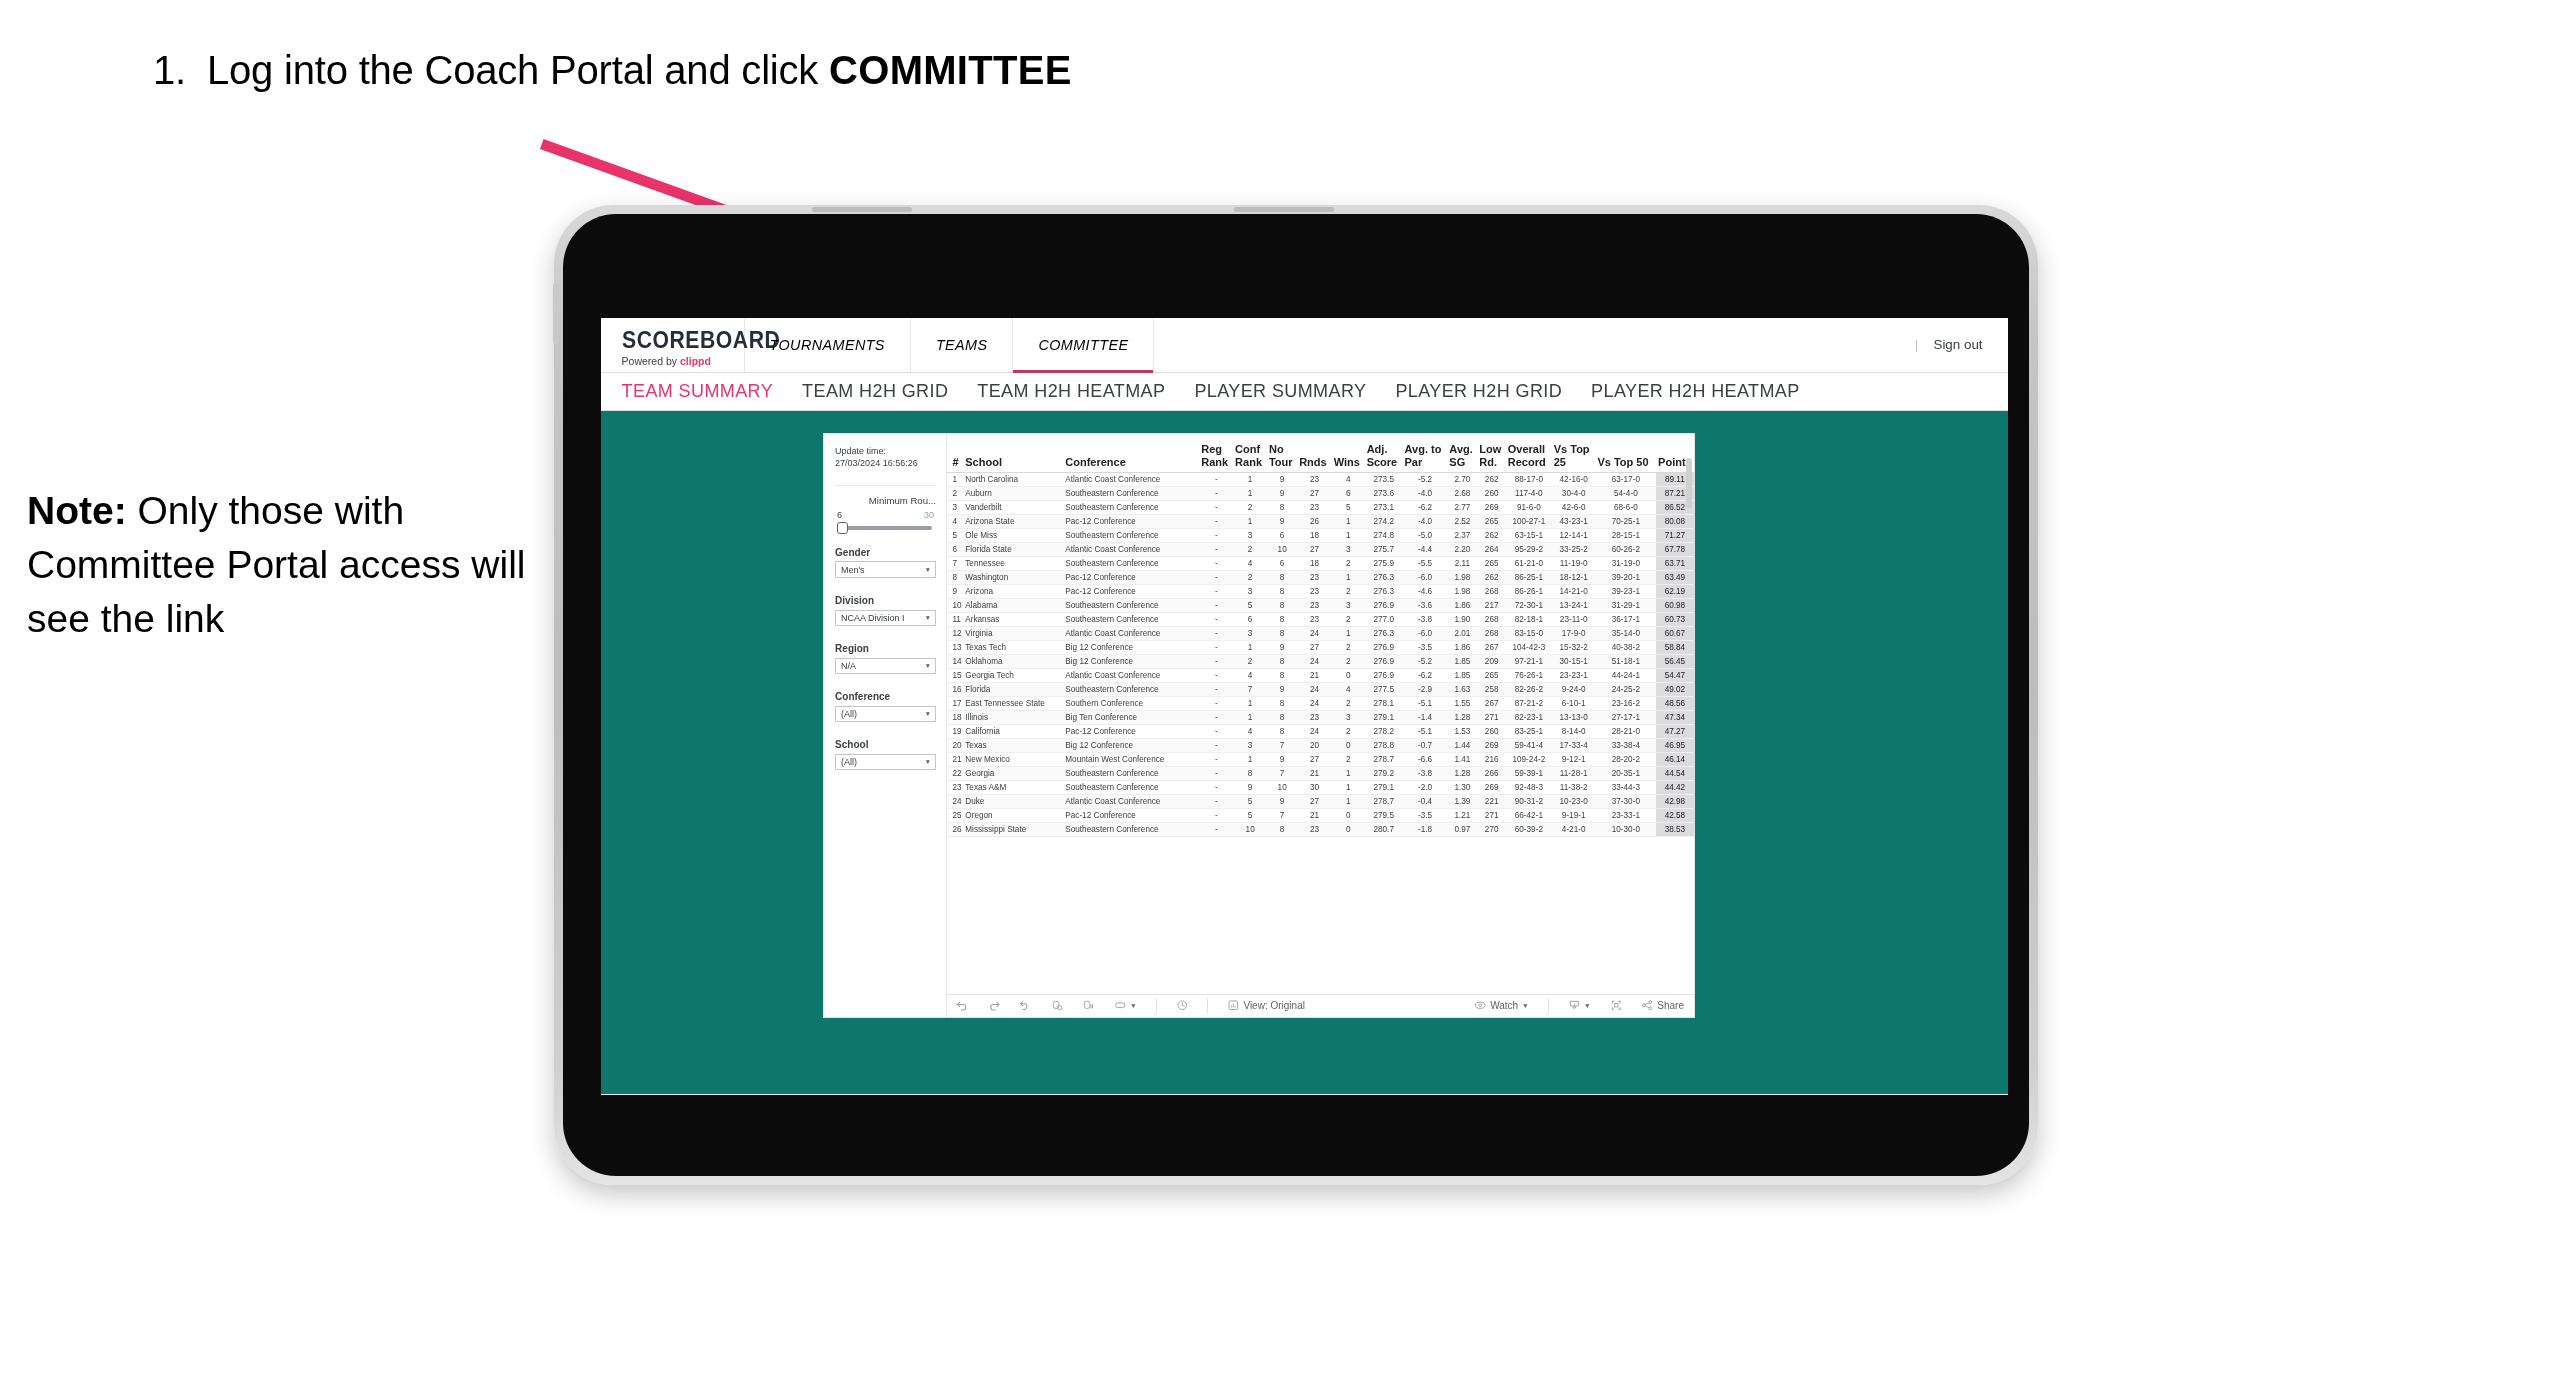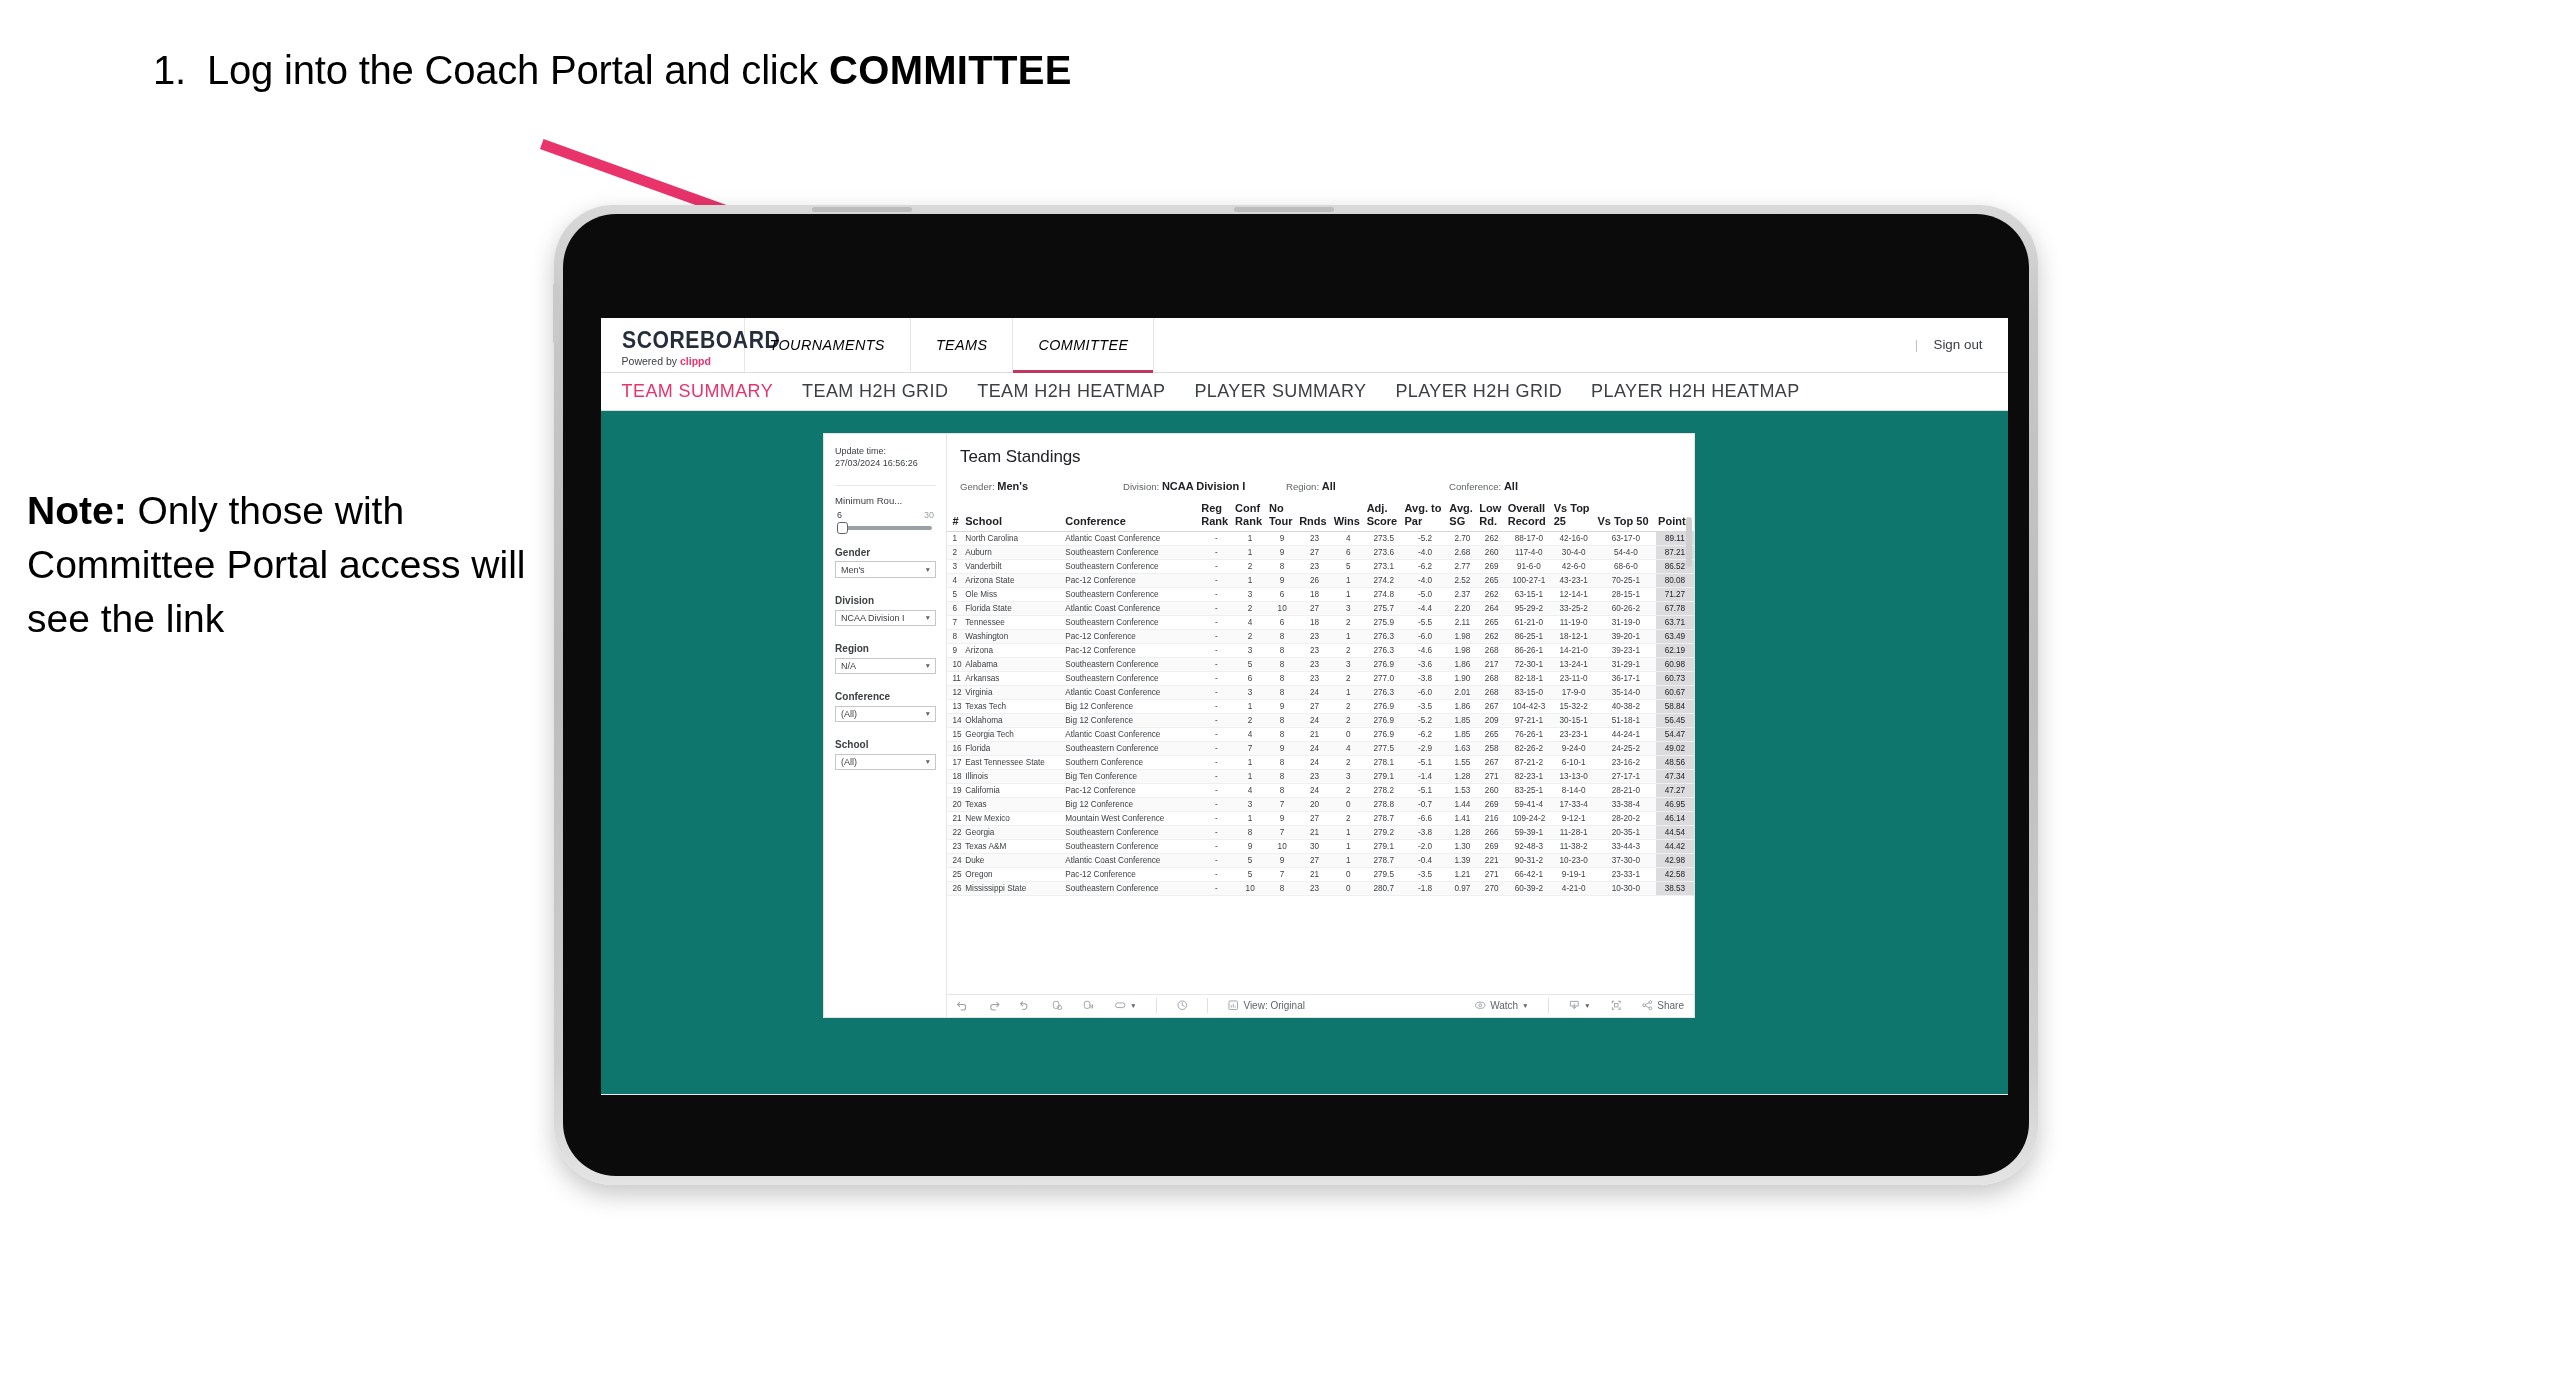--- a/index.html
+++ b/index.html
@@ -141,21 +141,21 @@
   }
 
   
   .pane {
     width: 123px; border-right:1px solid #e6e6e6; padding: 11.5px 9.6px 0 11.5px;
     display:flex; flex-direction:column;
   }
   .upd-label { font-size:9px; color:#3c4043; line-height:1.35; }
   .pane-sep { height:1px; background:#e9e9e9; margin: 15.3px 0 9.6px 0; }
   .filter-block { margin-bottom: 17px; }
-  .slider-title { font-size:9.6px; color:#3c4043; text-align:left; margin-bottom:3.8px;}
+  .slider-title { font-size:9.6px; color:#3c4043; text-align:right; margin-bottom:3.8px;}
   .slider-nums { display:flex; justify-content:space-between; font-size:9px; margin: 0 1.9px 2.9px 1.9px;}
   .slider-nums .lo { color:#3c4043; }
   .slider-nums .hi { color:#9aa0a6; }
   .slider-track {
     position:relative; height:3.8px; background:#9aa0a6; border-radius:1.9px; margin: 5.8px 3.8px 0 3.8px;
   }
   .slider-knob {
     position:absolute; left:-1.9px; top:-3.8px; width:10.5px; height:11.5px;
     background:#fff; border:1.3px solid #5f6368; border-radius:2.9px;
   }
@@ -320,29 +320,20 @@
               <div class="filter-block">
                 <div class="f-label">School</div>
                 <div class="f-select">
                   <span>(All)</span>
                   <span class="caret">▼</span>
                 </div>
               </div>
             </div>
 
             <div class="vizmain">
-              <div class="viz-head">
-                <div class="viz-title">Team Standings</div>
-                <div class="viz-filters">
-                  <div class="vf"><span>Gender:</span> <b>Men's</b></div>
-                  <div class="vf"><span>Division:</span> <b>NCAA Division I</b></div>
-                  <div class="vf"><span>Region:</span> <b>All</b></div>
-                  <div class="vf"><span>Conference:</span> <b>All</b></div>
-                </div>
-              </div>
 
               <div class="tbl-wrap">
                 <table class="std">
                   <thead>
                       <tr id="hdr-row">
                         <th class="c-num">#</th>
                         <th class="c-school">School</th>
                         <th class="c-conf">Conference</th>
                         <th class="c-c">Reg<br>Rank</th>
                         <th class="c-c">Conf<br>Rank</th>

